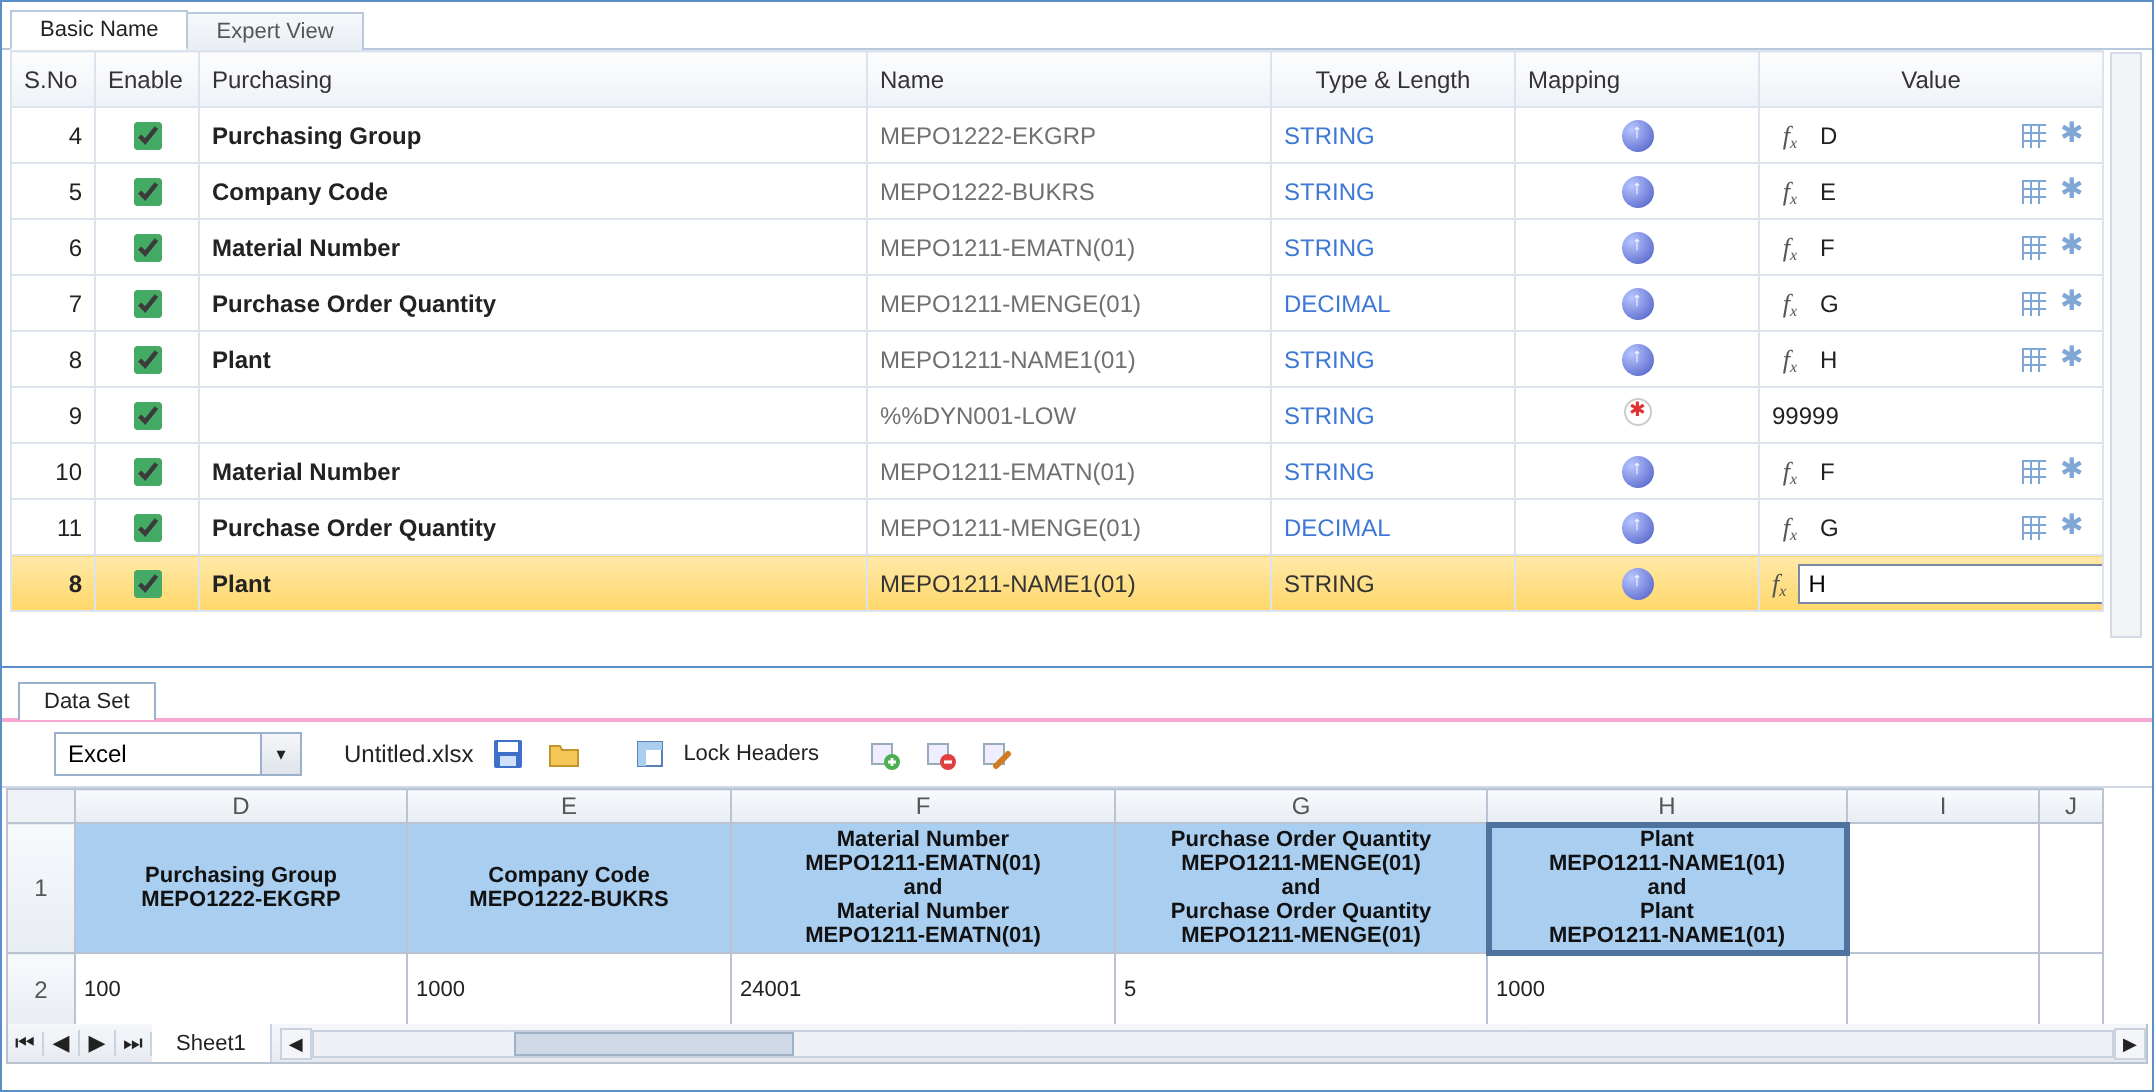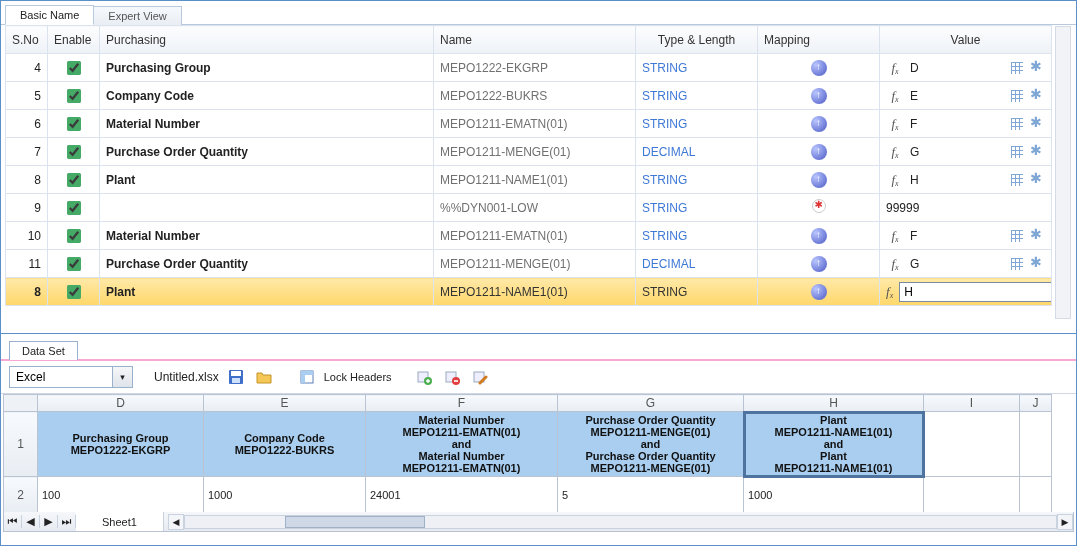--- a/index.html
+++ b/index.html
@@ -129,21 +129,21 @@
   .lower {
     position:absolute; left:0; right:0; bottom:0; top:332px;
     border-top:1px solid #5a8fc7;
   }
   .data-tabbar { display:flex; align-items:flex-end; padding:6px 8px 0 8px; border-bottom:2px solid #f9a8d4; }
   .data-tab {
     border:1px solid #9ab1ce; border-bottom:none; padding:3px 12px; font-size:11px;
     background:#fff; position:relative; top:1px;
   }
   .toolbar {
-    display:flex; align-items:center; gap:6px; padding:4px 8px;
+    display:flex; align-items:center; gap:6px; padding:4px 26px;
     border-bottom:1px solid #cfd8e4;
   }
   .combo {
     display:flex; align-items:stretch;
   }
   .combo input{ width:104px; height:22px; border:1px solid #9ab1ce; padding:0 6px; font:inherit;}
   .combo .dd{ height:22px; border-color:#9ab1ce;}
   .tbtn { width:22px;height:22px; display:flex;align-items:center;justify-content:center; }
   .tsep { width:1px; height:24px; background:transparent; margin:0 4px; }
   .lock-label{ display:flex; align-items:center; gap:4px; font-size:11px;}
@@ -157,21 +157,21 @@
   .bighdr { background:#a9cef0; font-weight:700; font-size:11px; padding:2px 4px; text-align:center; color:#111;}
   .bighdr.selhdr { outline:3px solid #4e739f; outline-offset:-2px; }
   .datacell{ height:18px; font-size:11px; padding:12px 4px; background:#fff;}
   .w1{width:166px;} .w2{width:162px;} .w3{width:192px;} .w4{width:186px;} .w5{width:180px;} .w6{width:96px;} .w7{width:32px;}
   .sheetnav{
     display:flex; align-items:center; border:1px solid #b8c3d2; border-top:none;
     height:20px; font-size:11px; background:linear-gradient(#f5f7fa,#e7ebf1);
     margin:0 2px;
   }
   .navbtn{ width:18px; text-align:center; border-right:1px solid #c9d2df; cursor:pointer;}
-  .sheettab{ padding:0 26px; border-right:1px solid #c9d2df; background:#fff; height:100%; display:flex; align-items:center;}
+  .sheettab{ padding:0 12px; border-right:1px solid #c9d2df; background:#fff; height:100%; display:flex; align-items:center;}
   .hscrollbar{ flex:1; margin-left:4px; display:flex; align-items:center; }
   .hsbar{ flex:1; height:14px; background:#eef0f5; border:1px solid #c9d2df; position:relative;}
   .hsbar .thumb{ position:absolute; left:100px; top:0; bottom:0; width:140px; background:#cfd8e6; border:1px solid #9fb0c7;}
   .hsbtn{ width:16px; height:16px; border:1px solid #c9d2df; background:#f3f5f9; text-align:center; font-size:9px; line-height:14px;}
   svg{display:block}
 </style>
 </head>
 <body>
 
 <div class="tabbar">

